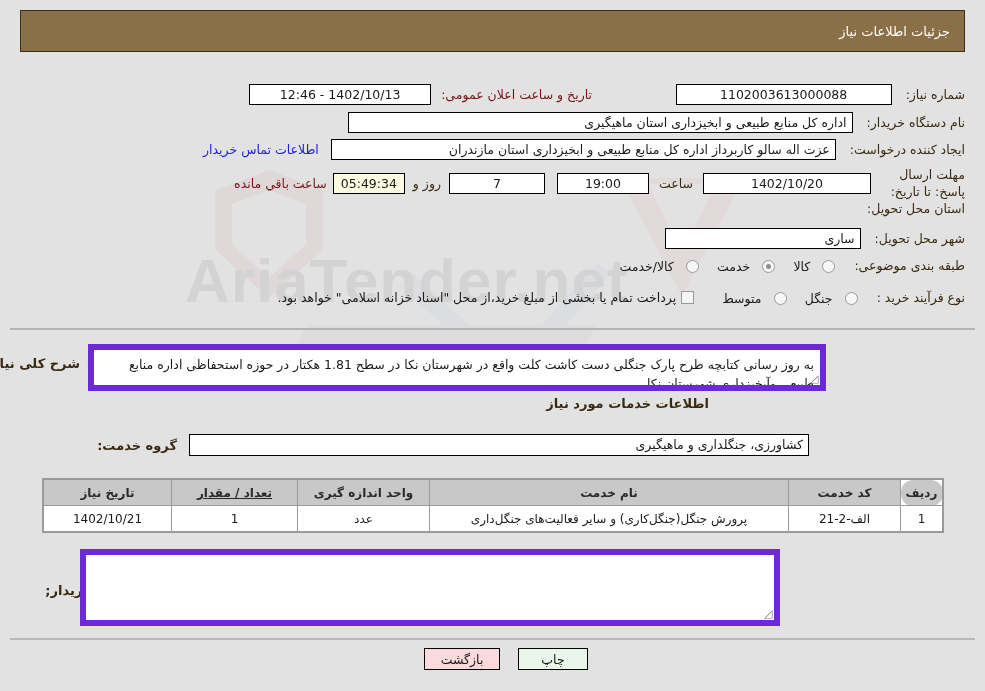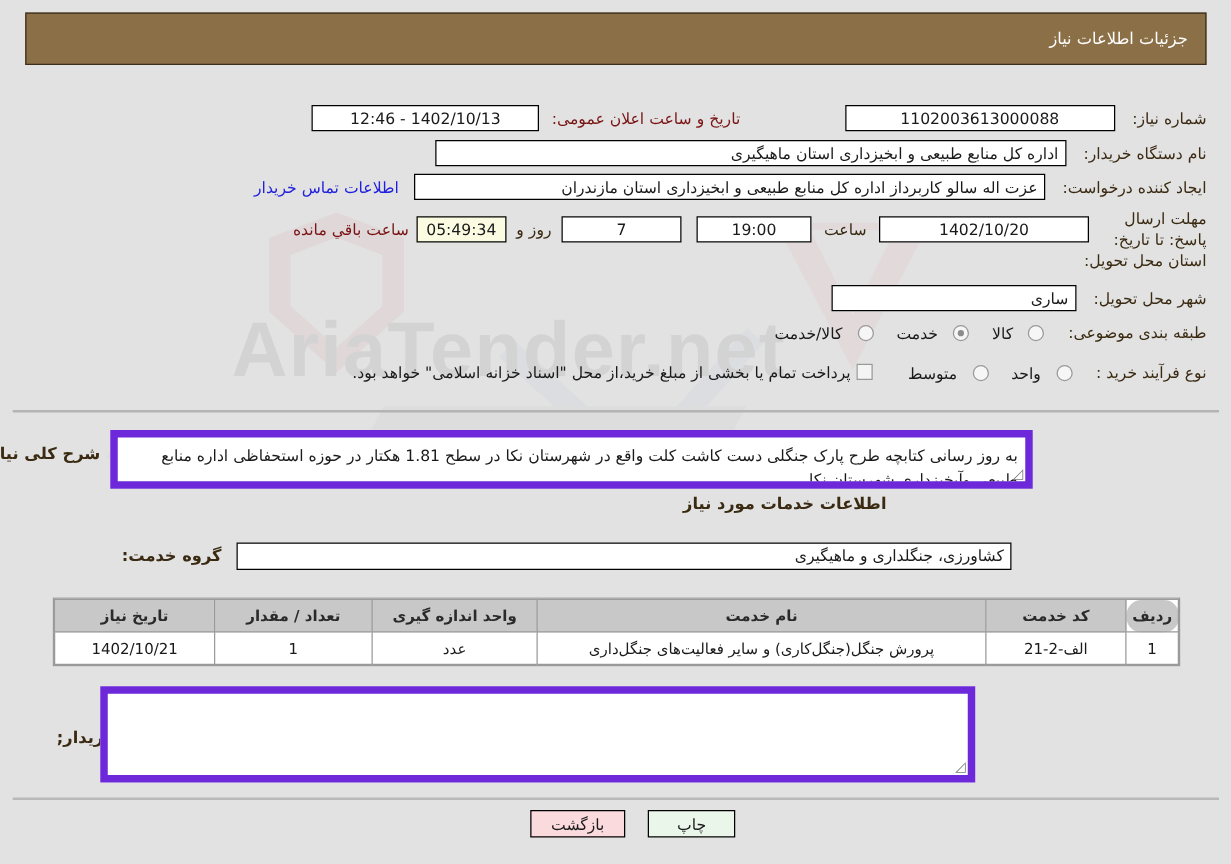--- a/index.html
+++ b/index.html
@@ -339,21 +339,21 @@
         <span class="radio-lbl">خدمت</span>
         <span class="radio"></span>
         <span class="radio-lbl">کالا/خدمت</span>
       </span>
     </div>
 
     <div class="row" style="right:10px; top:226px;">
       <span class="lbl">نوع فرآیند خرید :</span>
       <span style="margin-right:16px;">
         <span class="radio"></span>
-        <span class="radio-lbl">واحد</span>
+        <span class="radio-lbl">جنگل</span>
         <span class="radio"></span>
         <span class="radio-lbl">متوسط</span>
       </span>
       <span class="chk" style="margin-right:18px;"></span>
       <span class="note-text" style="margin-right:5px;">پرداخت تمام یا بخشی از مبلغ خرید،از محل "اسناد خزانه اسلامی" خواهد بود.</span>
     </div>
 
   </div>
 
   <div class="sec-label" style="right:905px; top:356px;">شرح کلی نیاز:</div>
@@ -368,21 +368,21 @@
   <div class="fld right" style="position:absolute; right:176px; top:434px; width:620px; height:22px; line-height:20px; z-index:2;">کشاورزی، جنگلداری و ماهیگیری</div>
 
   <div class="tbl-wrap">
     <table>
       <thead>
         <tr>
           <th style="width:42px;border-radius:12px;">ردیف</th>
           <th style="width:112px;">کد خدمت</th>
           <th>نام خدمت</th>
           <th style="width:132px;">واحد اندازه گیری</th>
-          <th style="width:126px;">تعداد / مقدار</th>
+          <th style="width:126px;text-decoration:underline;">تعداد / مقدار</th>
           <th style="width:128px;">تاریخ نیاز</th>
         </tr>
       </thead>
       <tbody>
         <tr>
           <td>1</td>
           <td>الف-2-21</td>
           <td>پرورش جنگل(جنگل‌کاری) و سایر فعالیت‌های جنگل‌داری</td>
           <td>عدد</td>
           <td>1</td>

